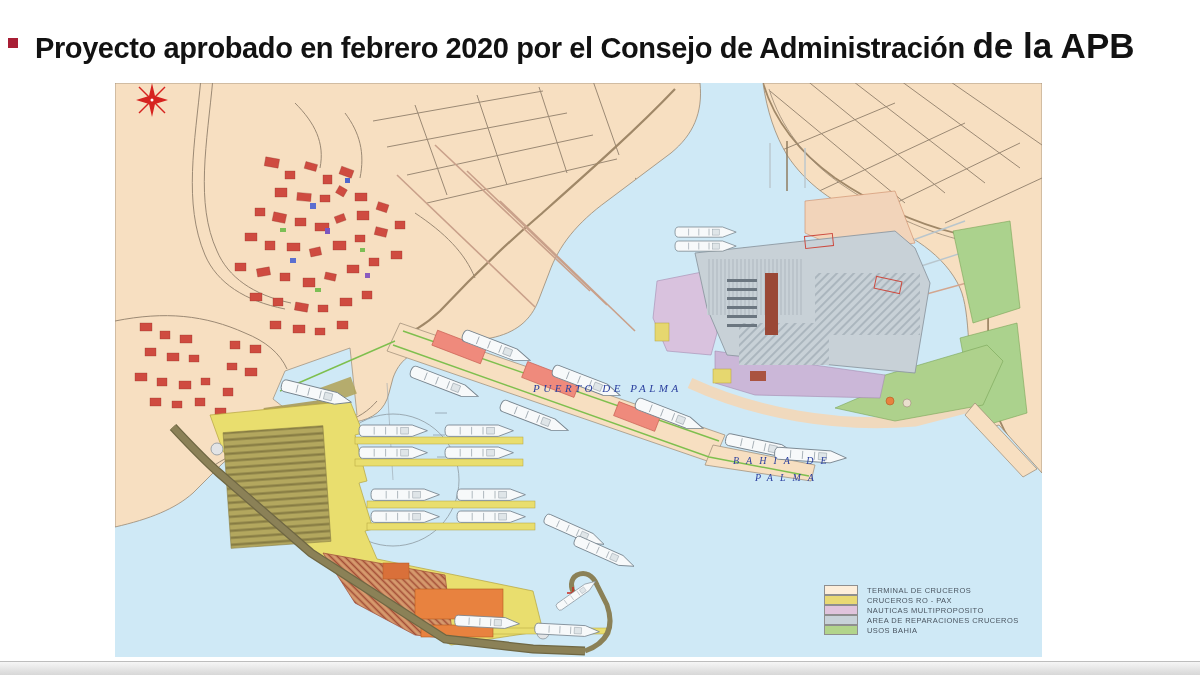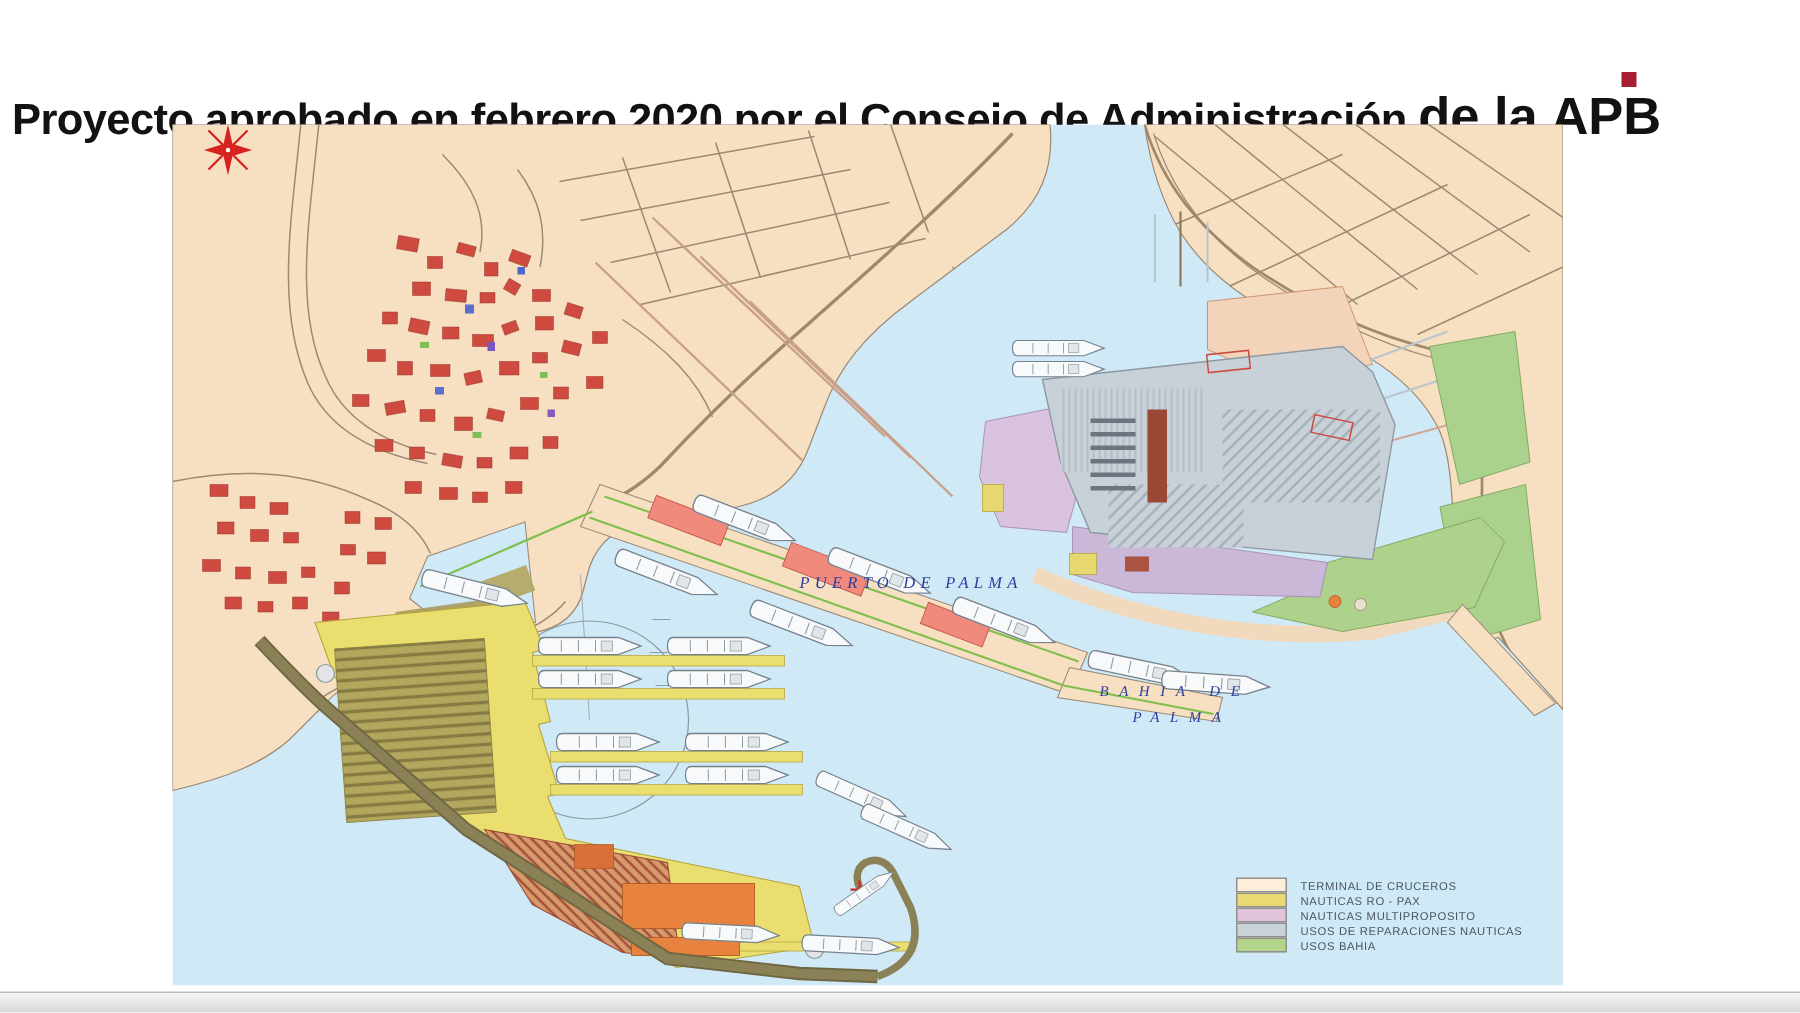--- a/index.html
+++ b/index.html
@@ -1,19 +1,19 @@
 <!DOCTYPE html>
 <html><head>
 <meta charset="utf-8">
 <style>
   html,body{margin:0;padding:0;background:#ffffff;width:1200px;height:675px;overflow:hidden;
     font-family:"Liberation Sans",sans-serif;}
   .slide{position:relative;width:1200px;height:675px;background:#fff;}
   
-  .title-row{position:absolute;left:8px;top:36px;display:flex;align-items:flex-end;flex-direction:column;}
+  .title-row{position:absolute;left:8px;top:26px;display:flex;align-items:flex-start;}
   .bullet{width:10px;height:10px;margin-top:12px;margin-right:17px;background:#a81e35;flex:0 0 auto;}
   h1{margin:0;font-size:29px;font-weight:700;color:#121212;letter-spacing:-0.4px;white-space:nowrap;}
   h1 .apb{font-size:35px;letter-spacing:0;}
   
   .map-wrap{position:absolute;left:115px;top:83px;width:927px;height:574px;}
   .map-wrap svg{display:block;}
   
   .legend{position:absolute;left:709px;top:470px;display:flex;flex-direction:column;gap:0;margin-top:32px;}
   .legend-item{display:flex;align-items:center;white-space:nowrap;}
   .legend-swatch{width:34px;height:10px;border:1px solid #8f8f8f;box-sizing:border-box;flex:0 0 auto;}
@@ -326,29 +326,29 @@
       <text class="sea" x="640" y="398" font-size="10" letter-spacing="7">PALMA</text>
     </svg>
 
     <div class="legend">
       <div class="legend-item">
         <span class="legend-swatch" style="background: rgb(253, 238, 218);"></span>
         <span class="legend-label">TERMINAL DE CRUCEROS</span>
       </div>
       <div class="legend-item">
         <span class="legend-swatch" style="background: rgb(233, 217, 115);"></span>
-        <span class="legend-label">NAUTICAS RO - PAX</span>
+        <span class="legend-label">CRUCEROS RO - PAX</span>
       </div>
       <div class="legend-item">
         <span class="legend-swatch" style="background: rgb(224, 196, 220);"></span>
         <span class="legend-label">NAUTICAS MULTIPROPOSITO</span>
       </div>
       <div class="legend-item">
         <span class="legend-swatch" style="background: rgb(200, 210, 216);"></span>
-        <span class="legend-label">USOS DE REPARACIONES NAUTICAS</span>
+        <span class="legend-label">AREA DE REPARACIONES CRUCEROS</span>
       </div>
       <div class="legend-item">
         <span class="legend-swatch" style="background: rgb(178, 212, 139);"></span>
         <span class="legend-label">USOS BAHIA</span>
       </div>
     </div>
   </div>
 
   <div class="footer-bar"></div>
 </div>

